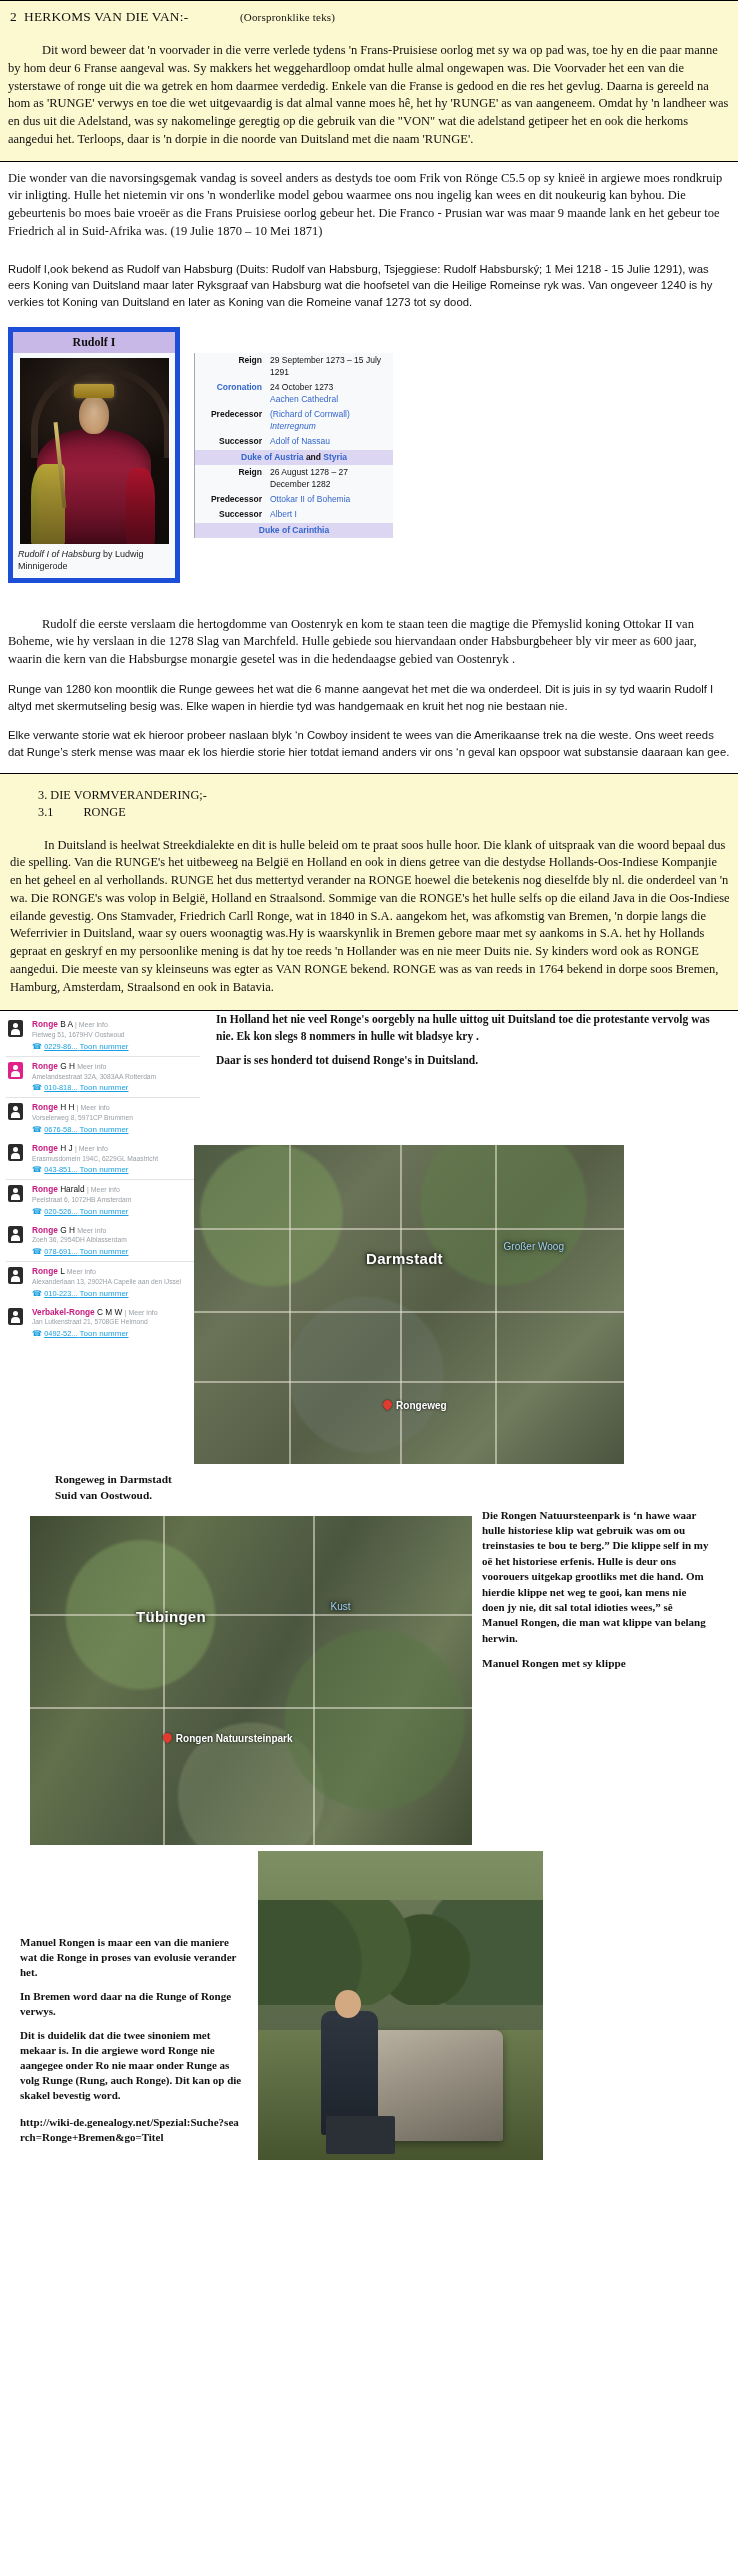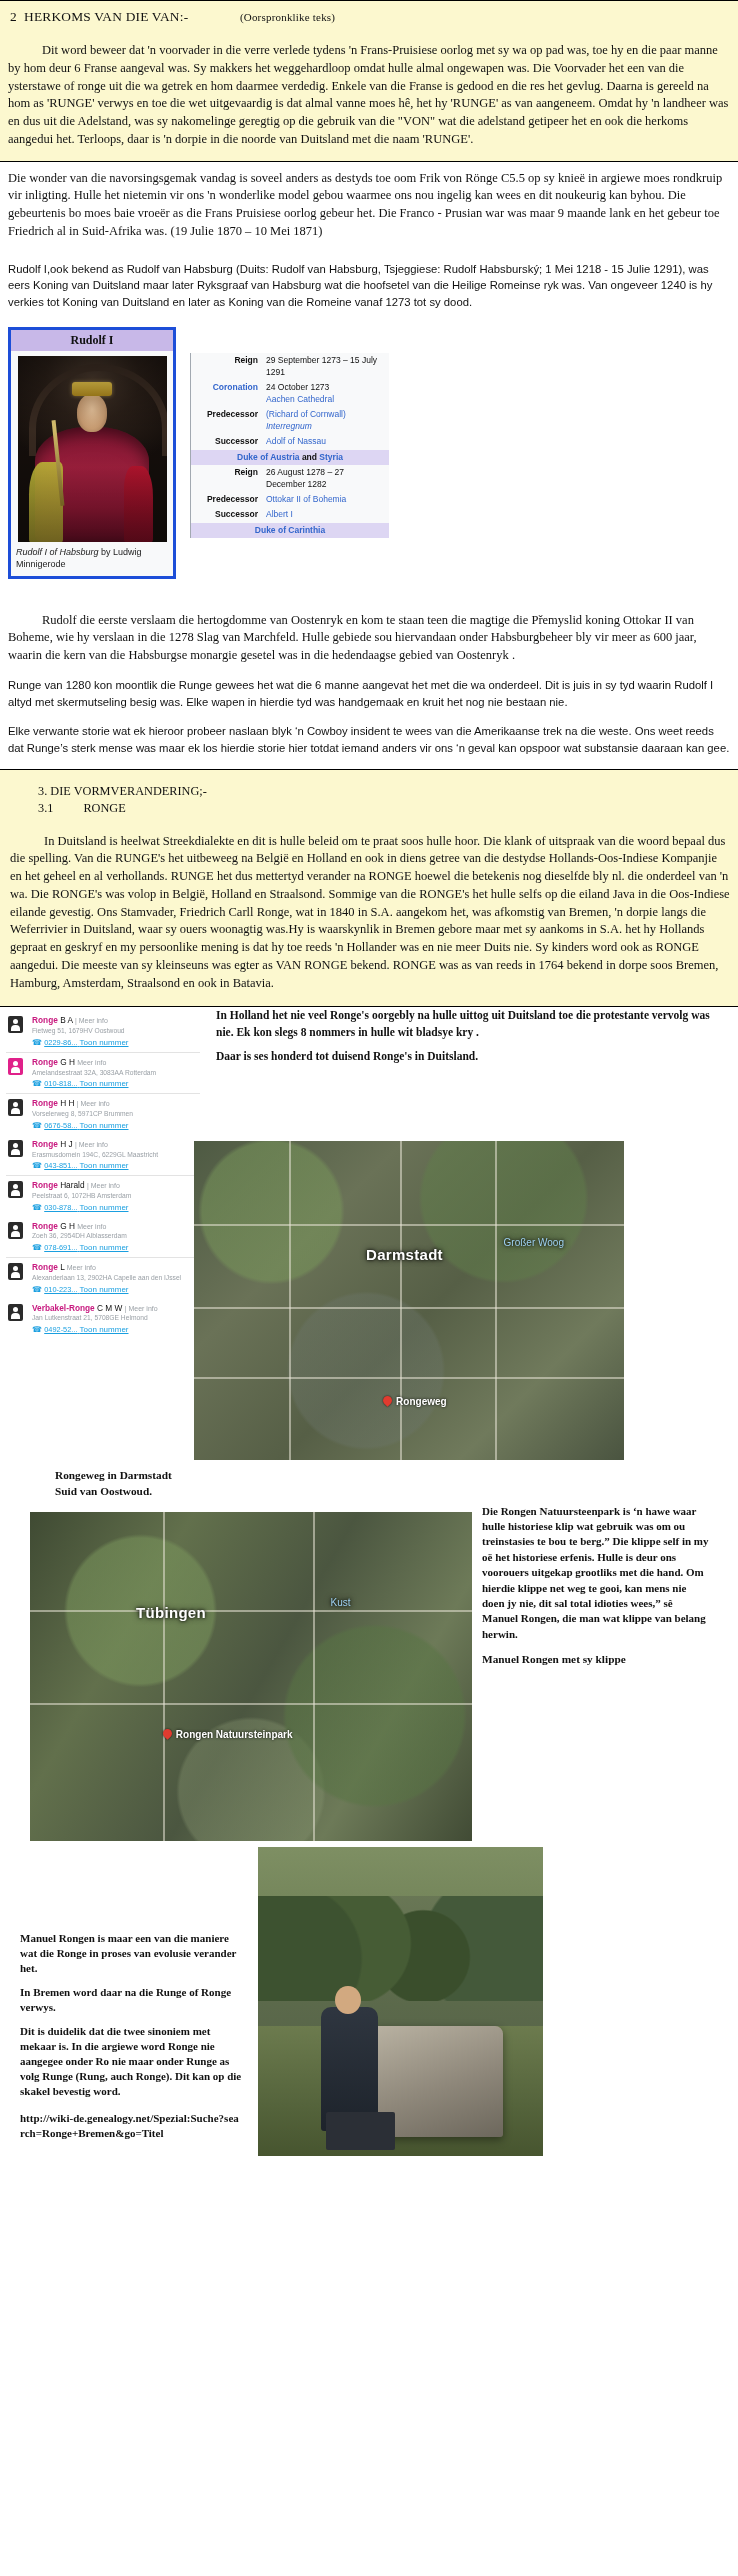--- a/index.html
+++ b/index.html
@@ -54,21 +54,21 @@
   
   .rudolf-row{
     display:flex;
     align-items:flex-start;
     gap:14px;
     padding:4px 8px 4px 8px;
     background:#fff;
   }
   .rudolf-card{
     width:162px;
-    border:3px solid #1d4ed8;
+    border:5px solid #1d4ed8;
     background:#f8f9fa;
     flex:0 0 auto;
   }
   .rudolf-title{
     background:#c8b8e8;
     text-align:center;
     font-family:"Liberation Serif", serif;
     font-weight:bold;
     font-size:12px;
     padding:3px 0;
@@ -519,21 +519,21 @@
       <div class="dir-entry">
         <span class="dir-ico"></span>
         <div class="dir-name">
           <b>Ronge</b>
           <span>Harald</span>
           <span class="dir-more">| <span>Meer info</span></span>
         </div>
         <div class="dir-addr">Peelstraat 6, 1072HB Amsterdam</div>
         <div class="dir-tel">
           <span>☎</span>
-          <u><span class="ph">030-878...</span>
+          <u><span class="ph">020-526...</span>
           <span>Toon nummer</span></u>
         </div>
       </div>
 
       <div class="dir-entry nb">
         <span class="dir-ico"></span>
         <div class="dir-name">
           <b>Ronge</b>
           <span>G H</span>
           <span class="dir-more"><span>Meer info</span></span>

